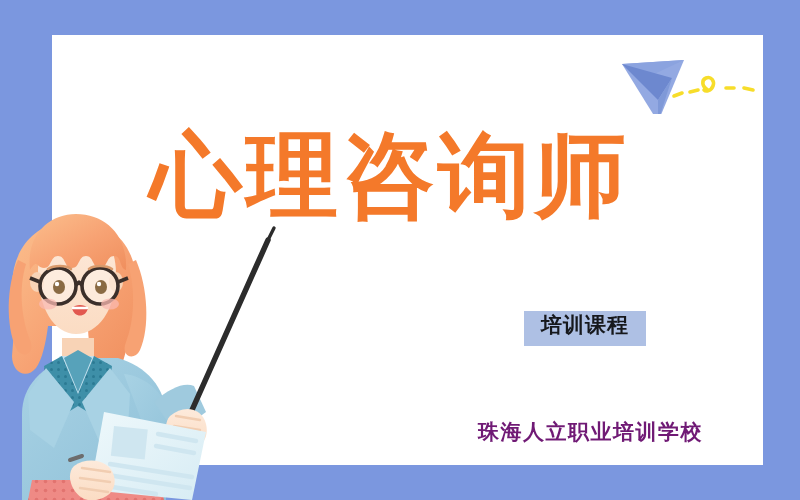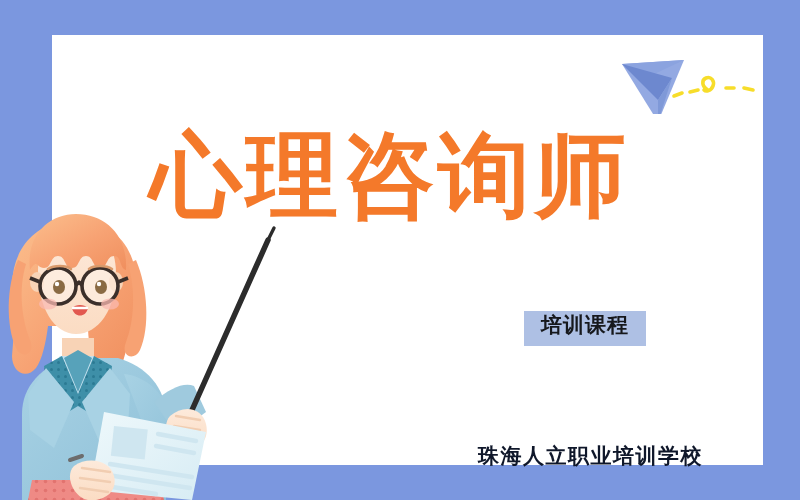--- a/index.html
+++ b/index.html
@@ -60,24 +60,24 @@
     font-weight: 700;
     color: #16181c;
     letter-spacing: 1px;
     font-family: "DejaVu Sans", "Liberation Sans", sans-serif;
   }
 
   
   #school {
     position: absolute;
     left: 478px;
-    top: 442px;
+    top: 418px;
     font-size: 21px;
     font-weight: 700;
-    color: #0f172a;
+    color: #701a75;
     letter-spacing: 1.5px;
     white-space: nowrap;
     font-family: "DejaVu Sans", "Liberation Sans", sans-serif;
   }
 
   
   #plane-wrap {
     position: absolute;
     left: 612px;
     top: 34px;

